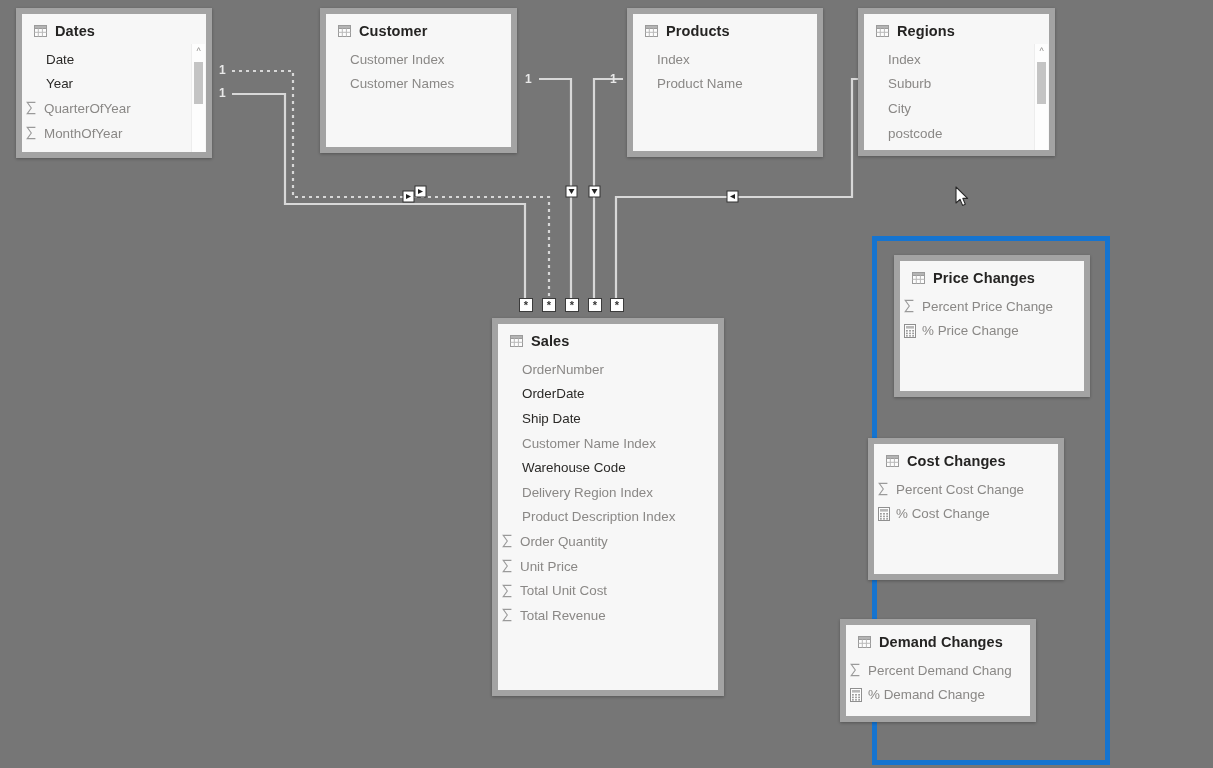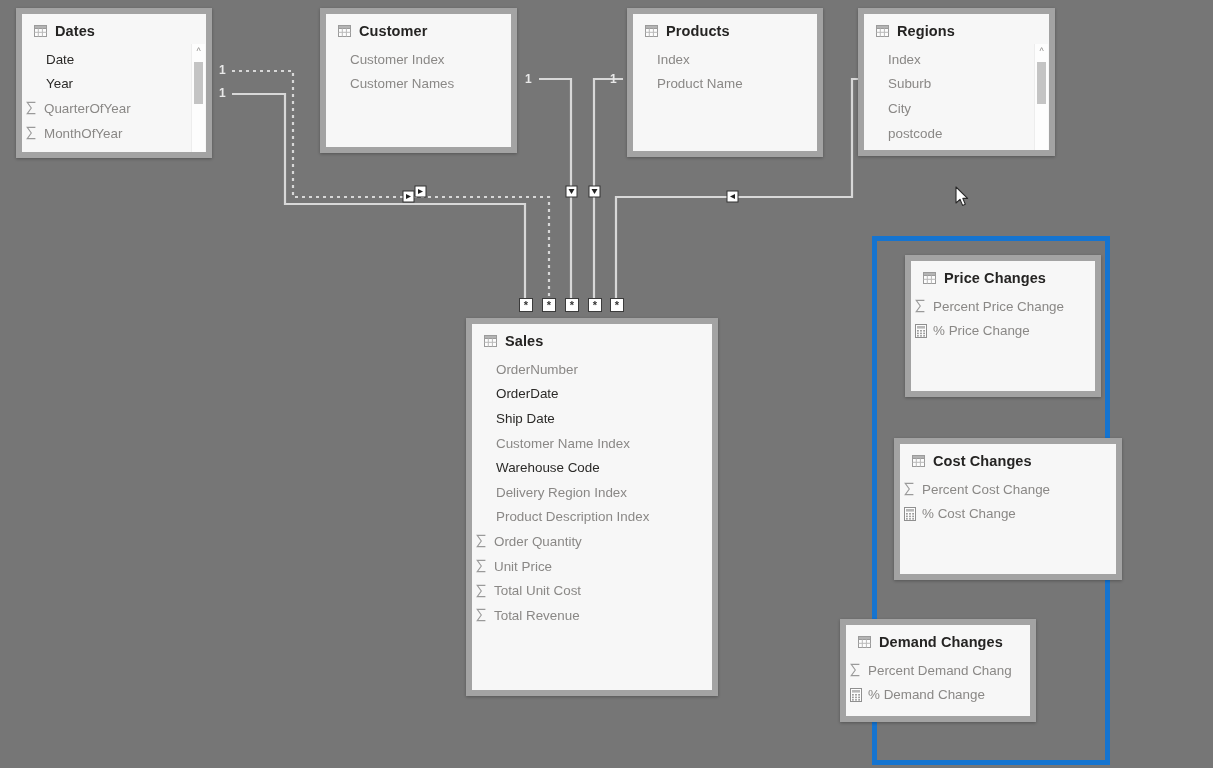--- a/index.html
+++ b/index.html
@@ -285,21 +285,21 @@
           <div class="fld no-ico">
             <span>Longitude</span>
           </div>
         </div>
         <div class="scroll" style="top: 30px; height: 119px;">
           <div class="arr">^</div>
           <div class="arr">˅</div>
           <div class="thumbtrack" style="top: 18px; height: 42px;"></div>
         </div>
       </div>
-      <div class="tbl" style="left: 466px; top: 318px; width: 252px; height: 378px;">
+      <div class="tbl" style="left: 492px; top: 318px; width: 232px; height: 378px;">
         <div class="tbl-head">
           <svg class="grid-ico" viewBox="0 0 13 12">
             <rect x="0.5" y="0.5" width="12" height="11" fill="#fdfdfd" stroke="#9b9b9b"></rect>
             <rect x="0.5" y="0.5" width="12" height="3" fill="#b4b4b4" stroke="#9b9b9b"></rect>
             <line x1="4.3" y1="3.5" x2="4.3" y2="11.5" stroke="#b9b9b9"></line>
             <line x1="8.4" y1="3.5" x2="8.4" y2="11.5" stroke="#b9b9b9"></line>
             <line x1="0.5" y1="7.3" x2="12.5" y2="7.3" stroke="#b9b9b9"></line>
           </svg>
           <div class="tbl-title">Sales</div>
         </div>
@@ -352,21 +352,21 @@
           <div class="fld">
             <span class="fld-ico">
               <svg class="sigma-ico" viewBox="0 0 13 14">
                 <path d="M10.4 1.4 L2.2 1.4 L6.3 7 L2.2 12.6 L10.4 12.6" fill="none" stroke="#9a9a9a" stroke-width="1.1" stroke-linejoin="miter"></path>
               </svg>
             </span>
             <span>Total Revenue</span>
           </div>
         </div>
       </div>
-      <div class="tbl" style="left: 894px; top: 255px; width: 196px; height: 142px; margin-left: 11px;">
+      <div class="tbl" style="left: 894px; top: 255px; width: 196px; height: 142px;">
         <div class="tbl-head">
           <svg class="grid-ico" viewBox="0 0 13 12">
             <rect x="0.5" y="0.5" width="12" height="11" fill="#fdfdfd" stroke="#9b9b9b"></rect>
             <rect x="0.5" y="0.5" width="12" height="3" fill="#b4b4b4" stroke="#9b9b9b"></rect>
             <line x1="4.3" y1="3.5" x2="4.3" y2="11.5" stroke="#b9b9b9"></line>
             <line x1="8.4" y1="3.5" x2="8.4" y2="11.5" stroke="#b9b9b9"></line>
             <line x1="0.5" y1="7.3" x2="12.5" y2="7.3" stroke="#b9b9b9"></line>
           </svg>
           <div class="tbl-title">Price Changes</div>
         </div>
@@ -394,21 +394,21 @@
                   <rect x="2" y="11.1" width="1.8" height="1.5"></rect>
                   <rect x="5.1" y="11.1" width="1.8" height="1.5"></rect>
                   <rect x="8.2" y="11.1" width="1.8" height="1.5"></rect>
                 </g>
               </svg>
             </span>
             <span>% Price Change</span>
           </div>
         </div>
       </div>
-      <div class="tbl" style="left: 894px; top: 438px; width: 228px; height: 142px;">
+      <div class="tbl" style="left: 868px; top: 438px; width: 196px; height: 142px;">
         <div class="tbl-head">
           <svg class="grid-ico" viewBox="0 0 13 12">
             <rect x="0.5" y="0.5" width="12" height="11" fill="#fdfdfd" stroke="#9b9b9b"></rect>
             <rect x="0.5" y="0.5" width="12" height="3" fill="#b4b4b4" stroke="#9b9b9b"></rect>
             <line x1="4.3" y1="3.5" x2="4.3" y2="11.5" stroke="#b9b9b9"></line>
             <line x1="8.4" y1="3.5" x2="8.4" y2="11.5" stroke="#b9b9b9"></line>
             <line x1="0.5" y1="7.3" x2="12.5" y2="7.3" stroke="#b9b9b9"></line>
           </svg>
           <div class="tbl-title">Cost Changes</div>
         </div>

